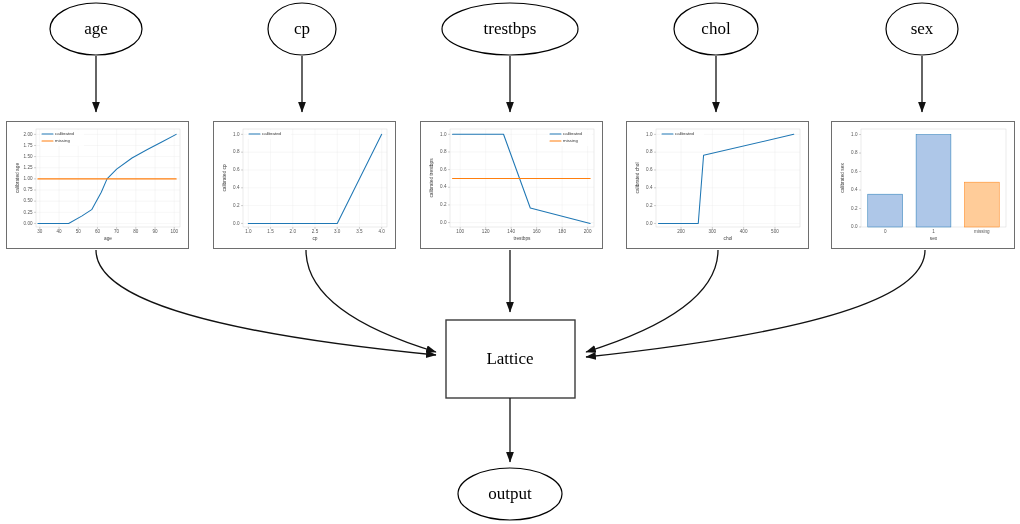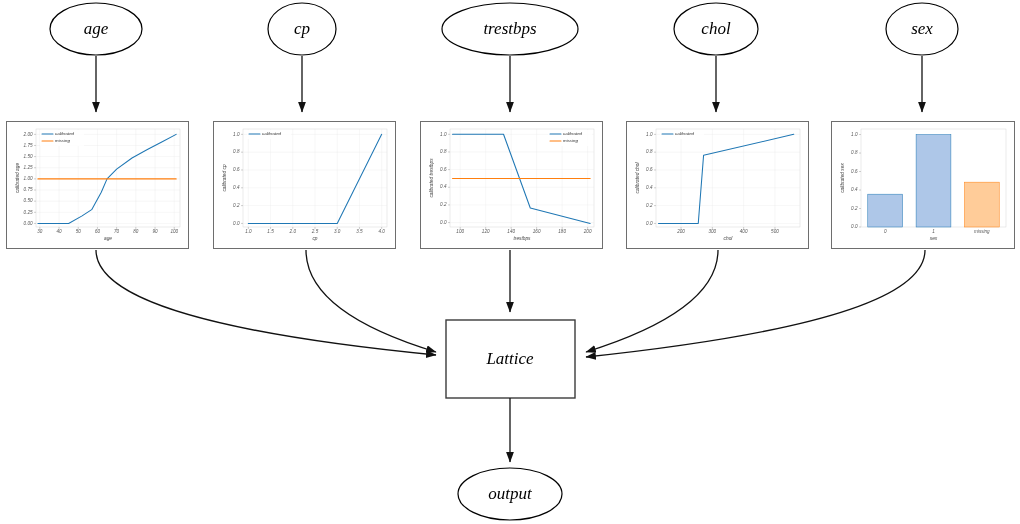--- a/index.html
+++ b/index.html
@@ -1,17 +1,17 @@
 <!DOCTYPE html>
 <html><head>
 <meta charset="utf-8">
 <style>
   html,body{margin:0;padding:0;background:#ffffff;}
   body{width:1020px;height:524px;font-family:"Liberation Serif",serif;overflow:hidden;}
-  #stage{position:relative;width:1020px;height:516px;font-style:italic;}
+  #stage{position:relative;width:1020px;height:516px;}
   svg.layer{position:absolute;left:0;top:0;width:1020px;height:524px;overflow:visible;}
   .node-label{font-family:"Liberation Serif",serif;font-size:17px;fill:#000;text-anchor:middle;dominant-baseline:middle;}
   .ell{fill:#ffffff;stroke:#000000;stroke-width:1.2;}
   .boxshape{fill:#ffffff;stroke:#3b3b3b;stroke-width:1.4;}
   .edge{fill:none;stroke:#111;stroke-width:1.3;}
   .panel{position:absolute;background:#ffffff;border:1.5px solid #6e6e6e;box-sizing:border-box;}
   .plotwrap{position:absolute;left:0;top:0;right:0;bottom:0;}
   .axtext{font-family:"Liberation Sans",sans-serif;fill:#555;}
   .ytl{font-size:4.6px;text-anchor:end;dominant-baseline:middle;}
   .xtl{font-size:4.6px;text-anchor:middle;dominant-baseline:hanging;}

